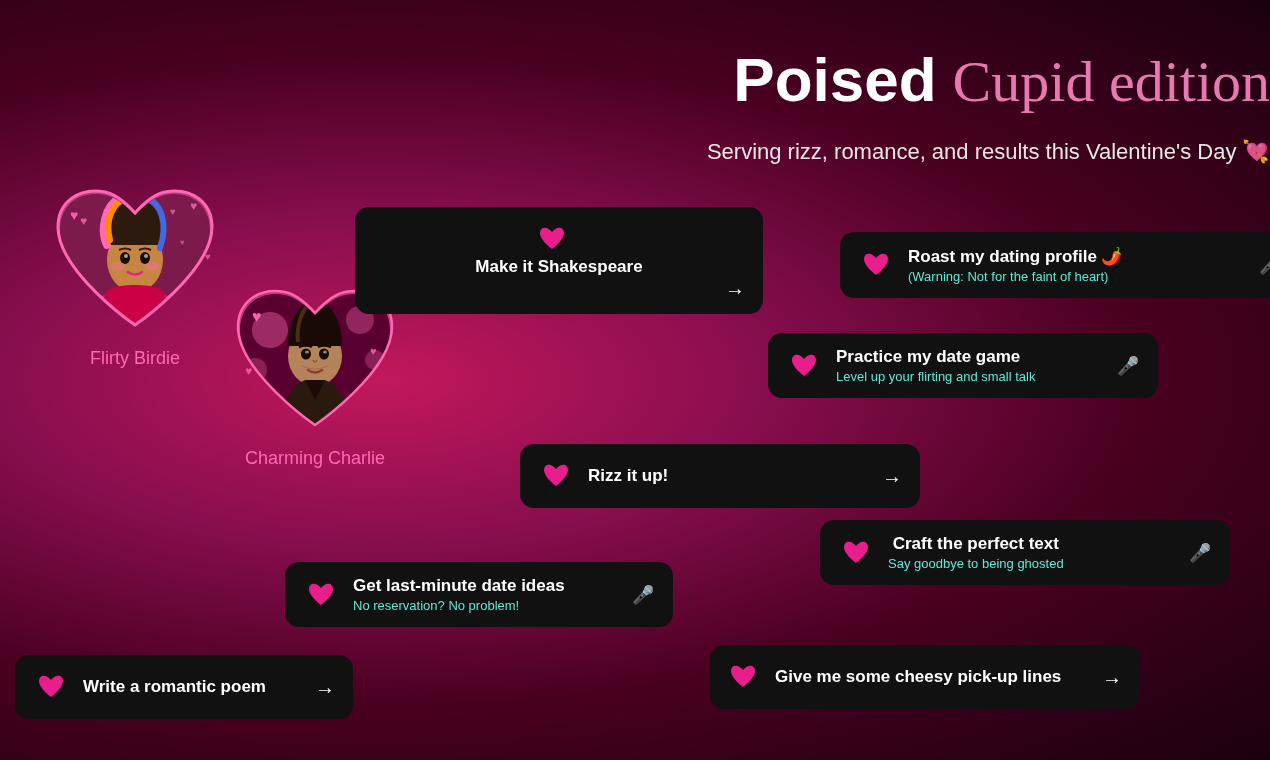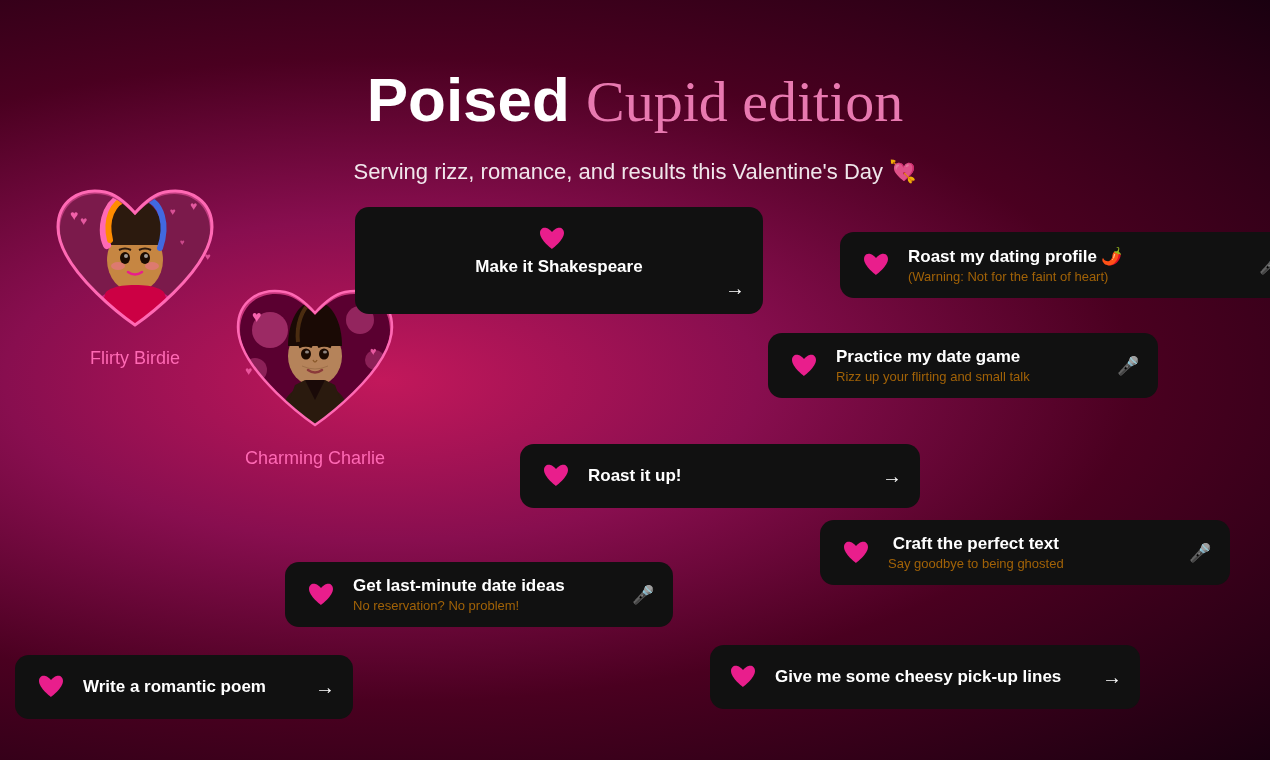--- a/index.html
+++ b/index.html
@@ -8,22 +8,22 @@
       width: 1270px;
       height: 760px;
       overflow: hidden;
       font-family: 'Georgia', serif;
       background: radial-gradient(ellipse at 30% 50%, #c2185b 0%, #880e4f 30%, #4a0020 60%, #1a0010 100%);
       position: relative;
     }
 
     
     .header {
-      text-align: center;
-      padding-top: 64px;
+      text-align: right;
+      padding-top: 44px;
     }
 
     .header-title {
       font-size: 62px;
       font-weight: 900;
       color: #fff;
       display: inline;
       font-family: 'Arial Black', sans-serif;
     }
 
@@ -100,21 +100,21 @@
       font-size: 20px;
     }
 
     .card-text-main {
       font-size: 17px;
       font-weight: 700;
     }
 
     .card-text-sub {
       font-size: 13px;
-      color: #a16207;
+      color: #5eead4;
       margin-top: 2px;
     }
 
     .card-arrow {
       margin-left: auto;
       font-size: 20px;
       color: #fff;
       padding-left: 16px;
     }
 
@@ -352,32 +352,32 @@
 </div>
 
 <div class="card card-date-game">
   <div class="card-icon heart-card-icon">
     <svg width="28" height="26" viewBox="0 0 28 26" fill="none">
       <path d="M14,23 C14,23 2,14 2,7 C2,3 5,1 8.5,2 C10.5,2.5 12,4 14,6 C16,4 17.5,2.5 19.5,2 C23,1 26,3 26,7 C26,14 14,23 14,23Z" fill="#e91e8c"></path>
     </svg>
   </div>
   <div>
     <div class="card-text-main">Practice my date game</div>
-    <div class="card-text-sub">Rizz up your flirting and small talk</div>
+    <div class="card-text-sub">Level up your flirting and small talk</div>
   </div>
   <span class="card-mic">🎤</span>
 </div>
 
 <div class="card card-rizz">
   <div class="card-icon heart-card-icon">
     <svg width="28" height="26" viewBox="0 0 28 26" fill="none">
       <path d="M14,23 C14,23 2,14 2,7 C2,3 5,1 8.5,2 C10.5,2.5 12,4 14,6 C16,4 17.5,2.5 19.5,2 C23,1 26,3 26,7 C26,14 14,23 14,23Z" fill="#e91e8c"></path>
     </svg>
   </div>
-  <span class="card-text-main">Roast it up!</span>
+  <span class="card-text-main">Rizz it up!</span>
   <span class="card-arrow">→</span>
 </div>
 
 <div class="card card-perfect-text">
   <div class="card-icon heart-card-icon">
     <svg width="28" height="26" viewBox="0 0 28 26" fill="none">
       <path d="M14,23 C14,23 2,14 2,7 C2,3 5,1 8.5,2 C10.5,2.5 12,4 14,6 C16,4 17.5,2.5 19.5,2 C23,1 26,3 26,7 C26,14 14,23 14,23Z" fill="#e91e8c"></path>
     </svg>
   </div>
   <div>

